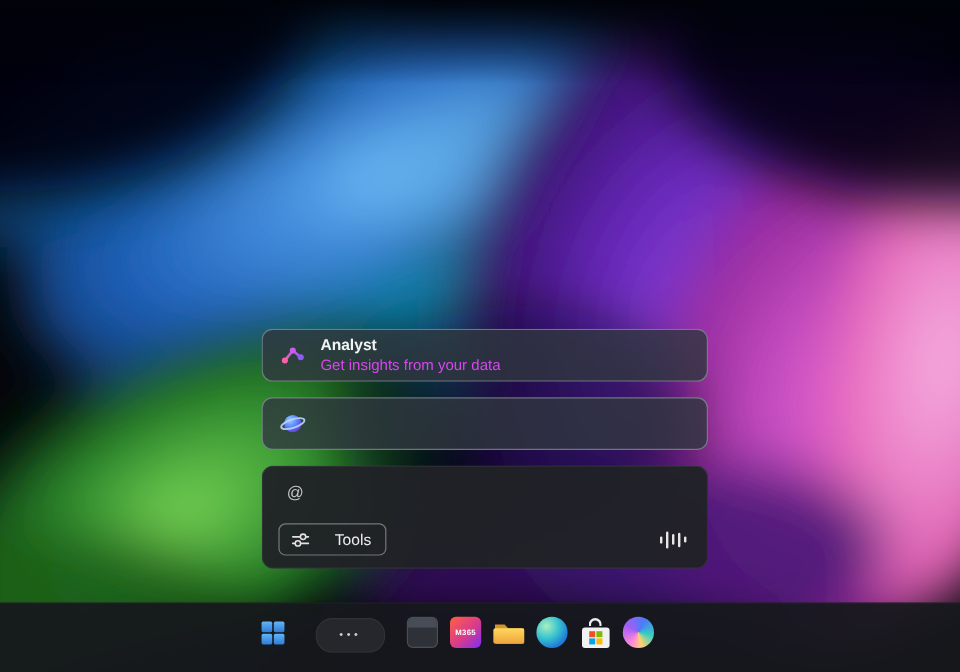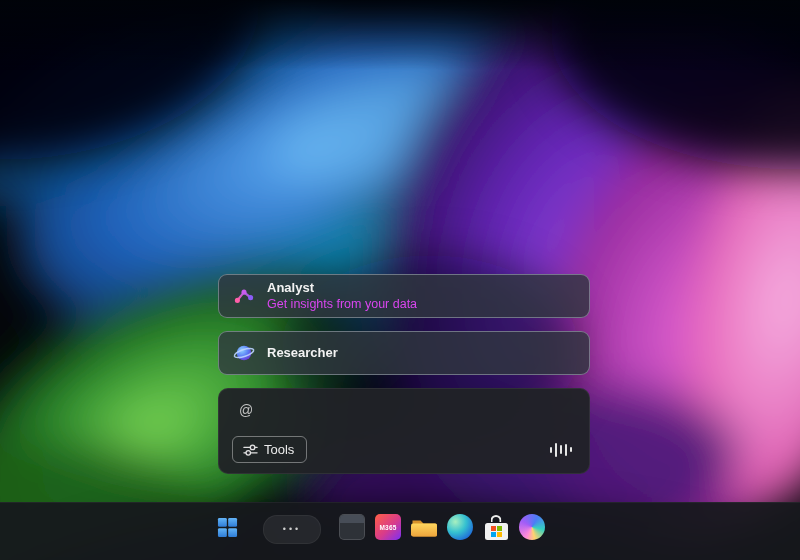--- a/index.html
+++ b/index.html
@@ -27,21 +27,21 @@
 
   .composer{
     margin-top:7px;height:86px;box-sizing:border-box;position:relative;
     background:rgba(32,34,38,0.96);
     border:1px solid rgba(255,255,255,0.07);
     border-radius:10px;
   }
   .at-text{position:absolute;left:20px;top:13px;color:#c4c4c4;font-size:14px;}
   .composer-bottom{position:absolute;left:13px;right:17px;bottom:10px;display:flex;justify-content:space-between;align-items:center;}
   .tools-btn{
-    display:flex;align-items:center;gap:6px;
+    display:flex;align-items:center;gap:21px;
     padding:5px 12px 5px 10px;background:transparent;
     border:1px solid rgba(255,255,255,0.38);border-radius:6px;
     color:#ececec;font-size:13px;cursor:pointer;font-family:inherit;
   }
   .waveform{display:flex;align-items:center;gap:2.5px;height:18px;cursor:pointer;}
   .waveform i{display:block;width:2.5px;border-radius:2px;background:#e6e6e6;}
 
   
   .taskbar{
     position:absolute;left:0;right:0;bottom:0;height:58px;z-index:6;
@@ -171,21 +171,20 @@
             <stop offset="0%" stop-color="#8fd0ff"></stop>
               <stop offset="55%" stop-color="#5a7df5"></stop>
               <stop offset="100%" stop-color="#6d2fd0"></stop>
           </radialGradient>
         </defs>
         <circle cx="10" cy="10" r="6.6" fill="url(#gRe)"></circle>
         <ellipse cx="10" cy="10" rx="9.2" ry="3.2" fill="none" stroke="#bcd4ff" stroke-width="1.4" transform="rotate(-18 10 10)" opacity="0.9"></ellipse>
       </svg>
     </span>
     <span class="card-text">
-      <span class="card-title">Researcher</span>
     </span>
   </div>
 
   <div class="composer">
     <span class="at-text">@</span>
     <div class="composer-bottom">
       <button class="tools-btn">
         <span style="display:flex;">
           <svg width="15" height="14" viewBox="0 0 16 14">
             <line x1="1" y1="4.2" x2="15" y2="4.2" stroke="#e2e2e2" stroke-width="1.4" stroke-linecap="round"></line>

